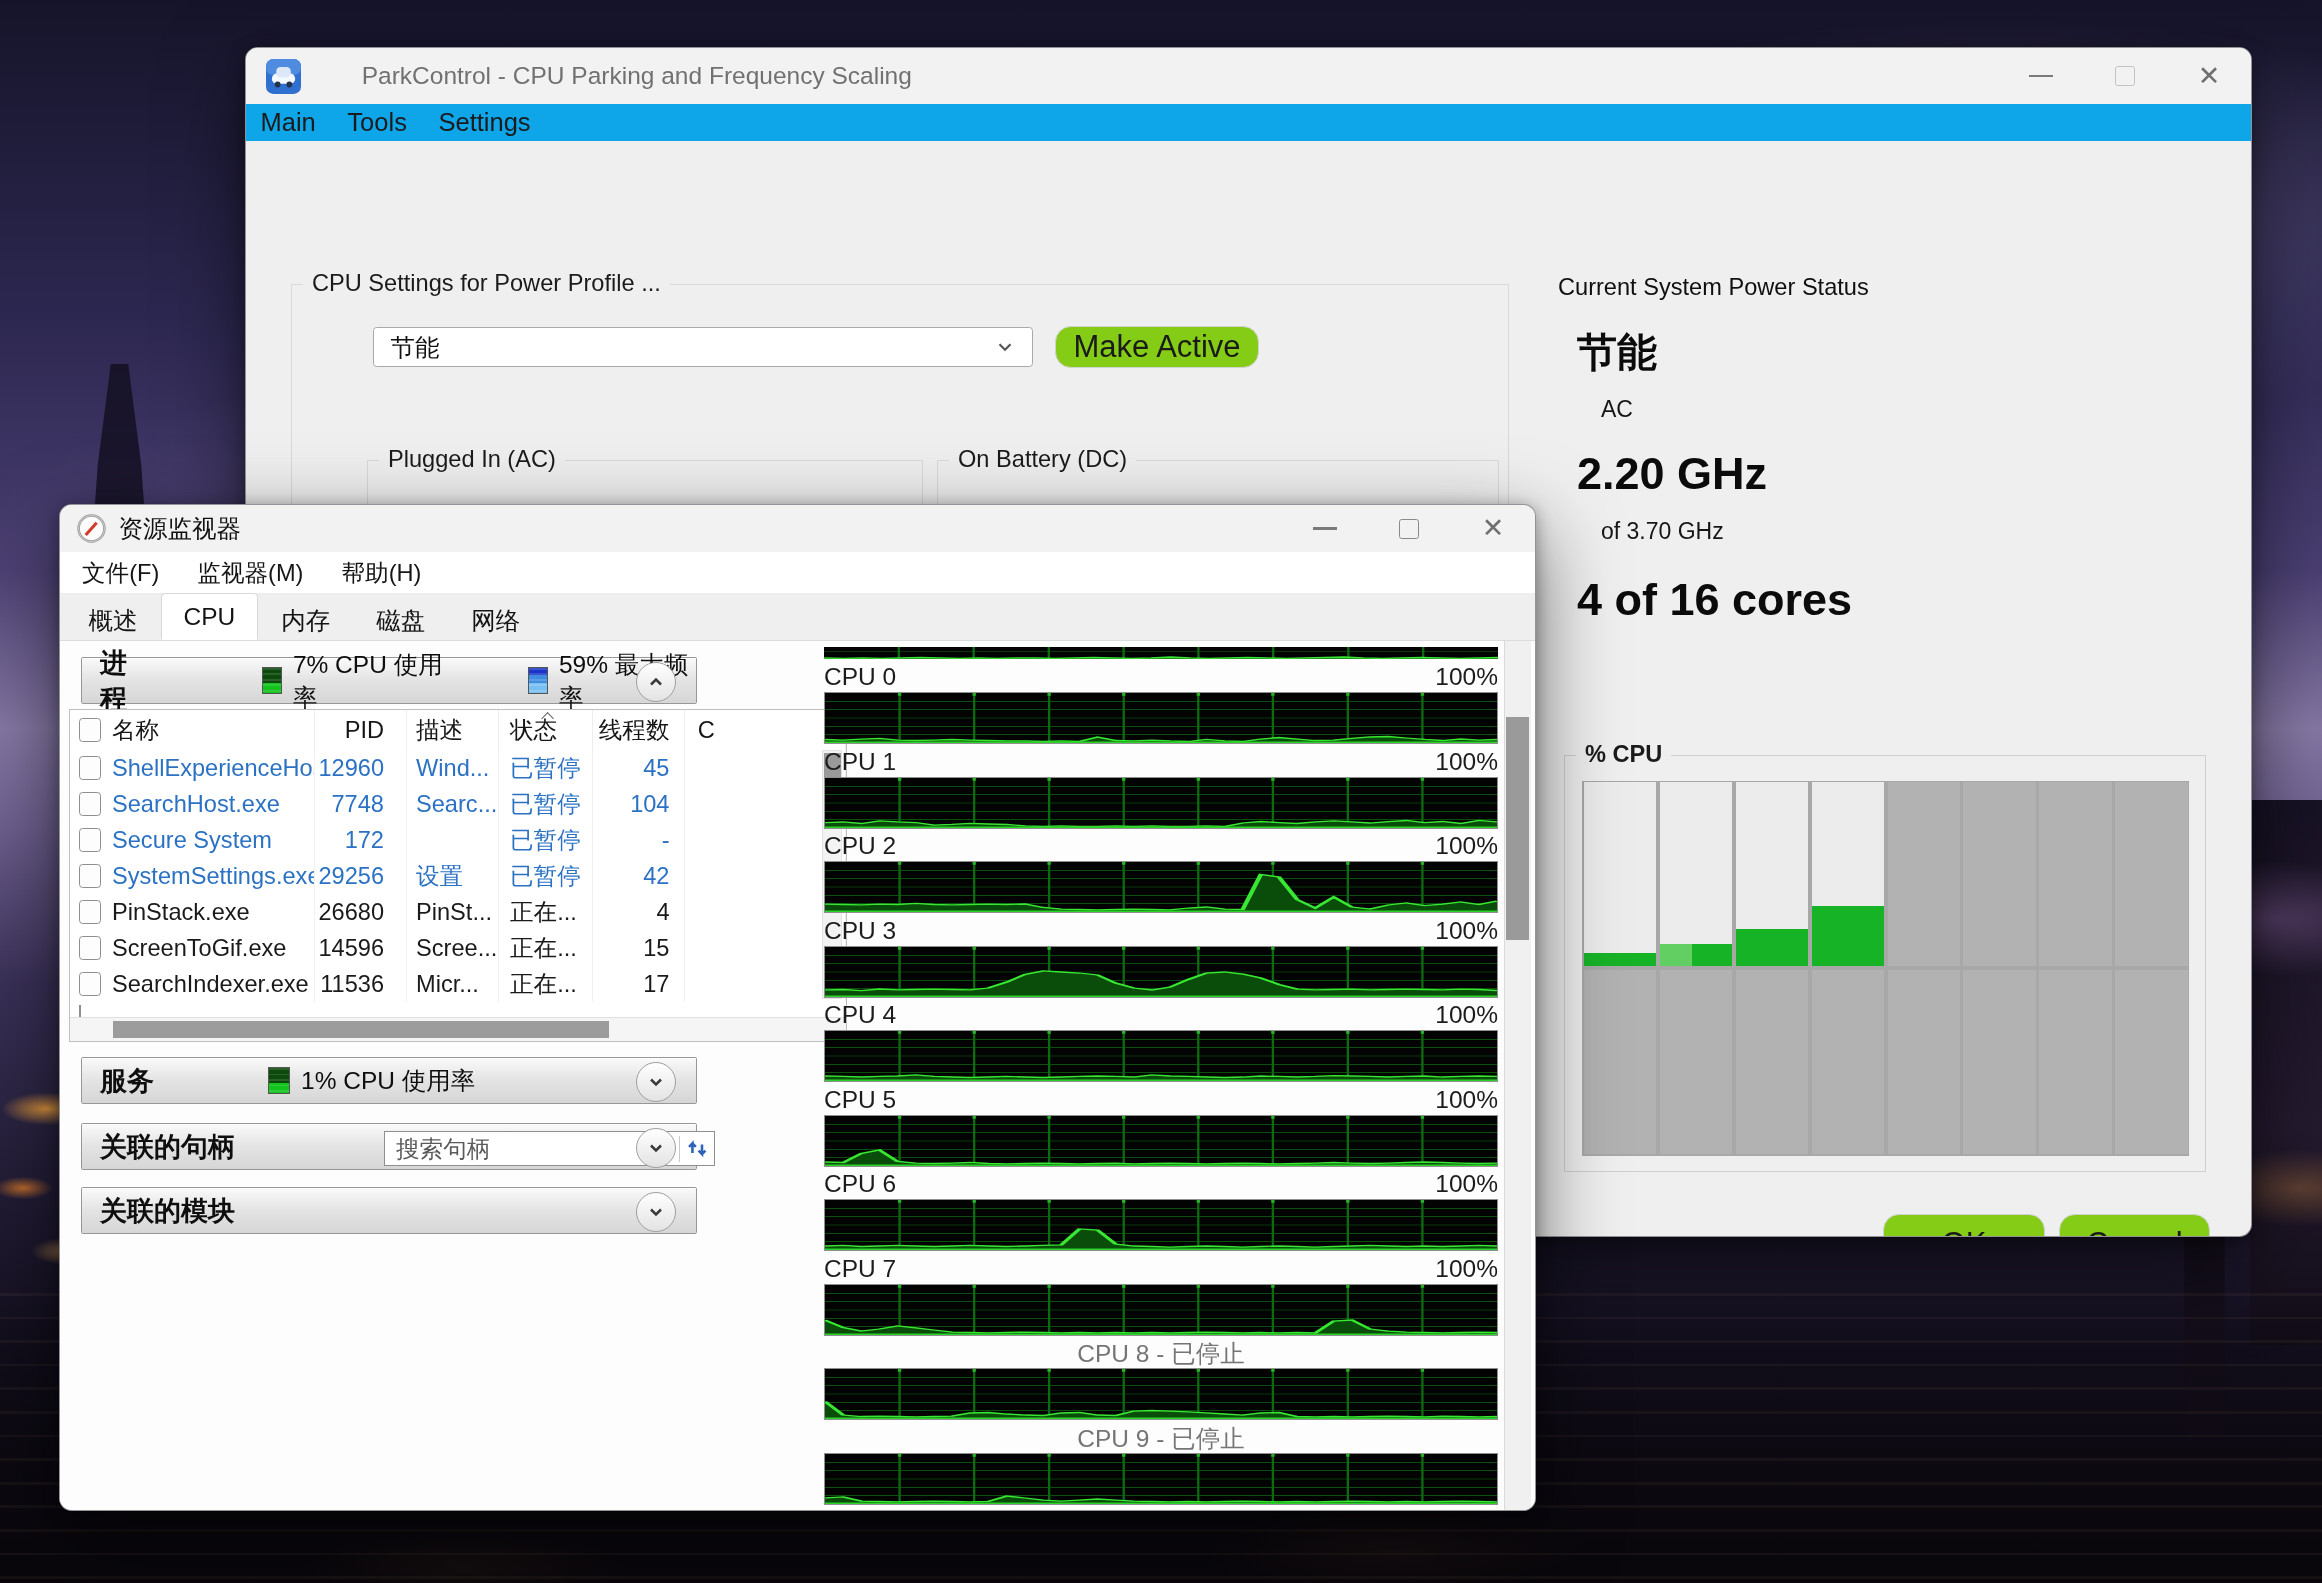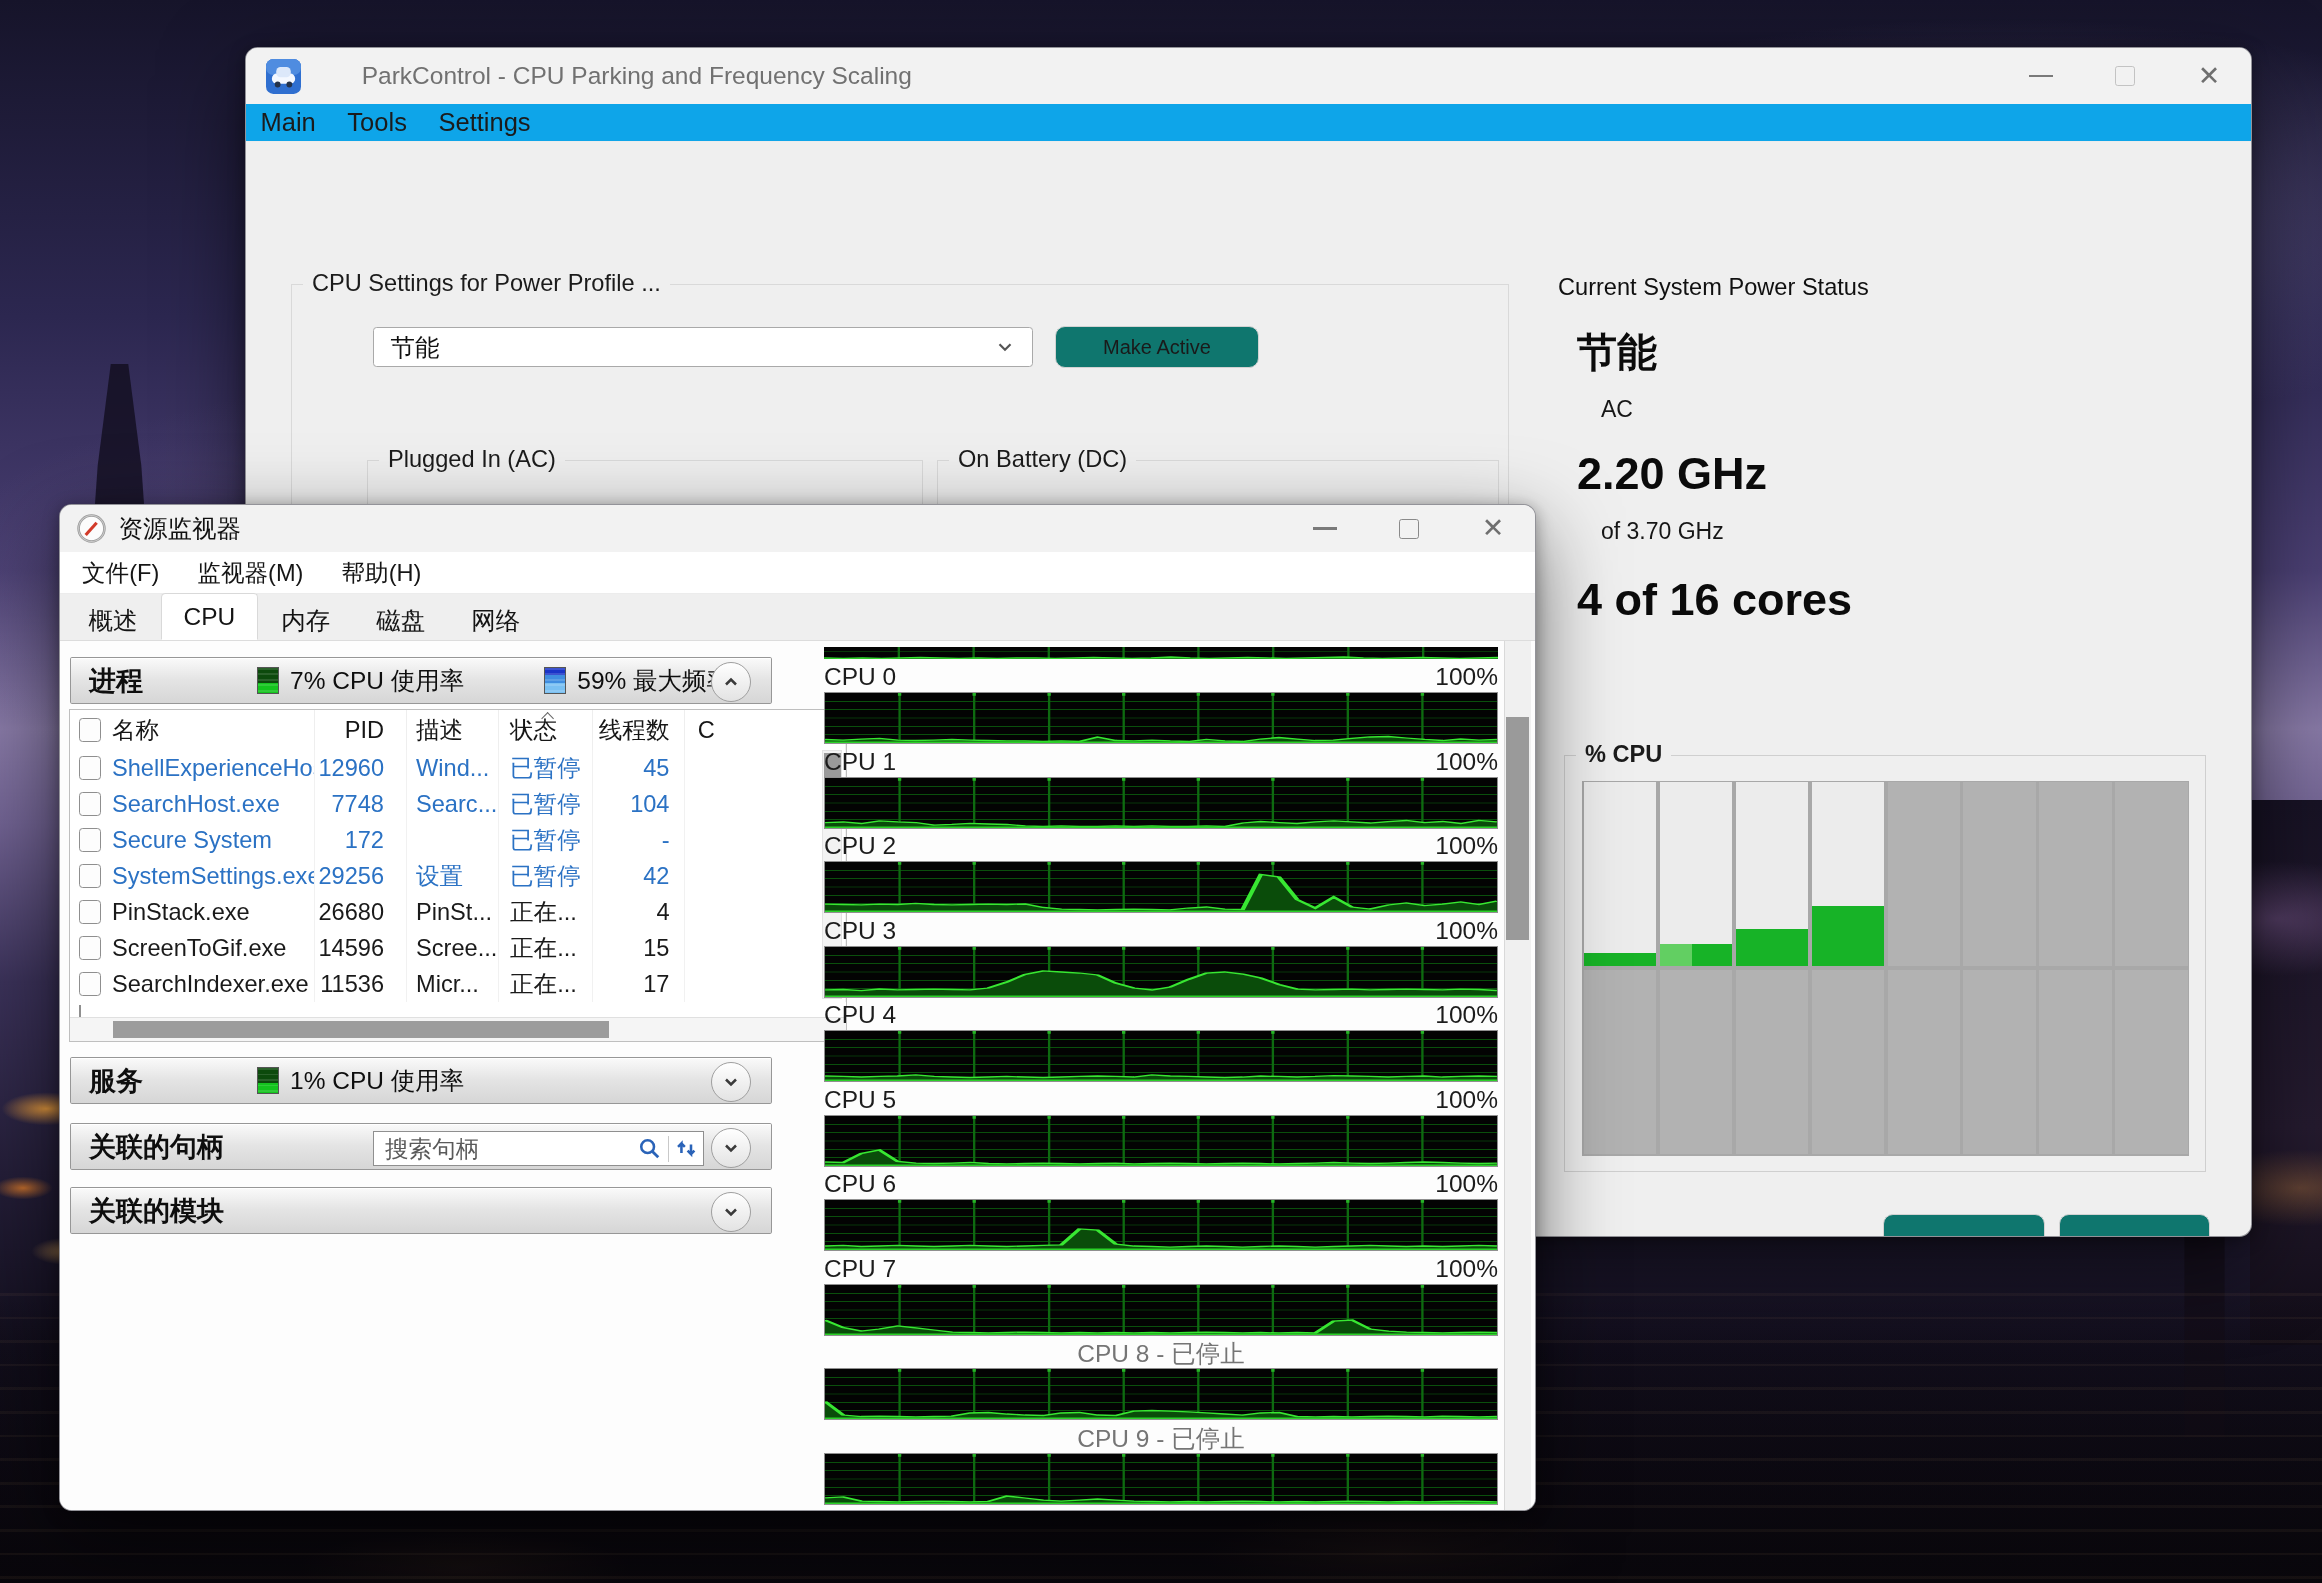--- a/index.html
+++ b/index.html
@@ -42,21 +42,21 @@
   .pc-title { height:56px; display:flex; align-items:center; padding:0 0 0 20px; background:#f2f2f2;gap:48px; }
   .pc-title-text { color:#717171; font-size:24.5px; margin-left:12.7px; }
   .pc-menubar { height:38px; background:#0ea5e9; display:flex; align-items:center; padding-left:12.7px; gap:28px; font-size:25.5px; color:#1b1b1b; border-bottom:0.9px solid #ececec; }
   .pc-menubar .mi { padding:0 1.8px; }
   .groupbox { position:absolute; border:0.9px solid #d9d9d9; }
   .gb-label { position:absolute; top:-15.5px; left:11px; background:#efefef; padding:0 9px; font-size:23.6px; color:#1b1b1b; white-space:nowrap; }
   #pc-main-group { left:45px; top:141px; width:1218px; height:345px; }
   .combo { position:absolute; left:81px; top:42px; width:660px; height:40px; background:#fff; border:0.9px solid #a9a9a9; border-radius:3.6px;
     display:flex; align-items:center; padding:0 16.4px; font-size:24.5px; color:#111; }
   .combo .chev { margin-left:auto; }
-  .btn { background:#0f766e; border:0.9px solid #d2d2d2; border-radius:10px; display:flex; align-items:center; justify-content:center; font-size:20px; color:#1a1a1a; }
+  .btn { background:#84cc16; border:0.9px solid #d2d2d2; border-radius:16px; display:flex; align-items:center; justify-content:center; font-size:31px; color:#1a1a1a; }
   #make-active { position:absolute; left:763px; top:41px; width:204px; height:42px; }
   .pc-sub { position:absolute; top:175px; height:156px; }
   #pc-ac { left:75px; width:556px; }
   #pc-dc { left:645px; width:562px; }
   .acrow { position:absolute; left:0; width:100%; height:40px; display:flex; align-items:center; }
   .acrow.r1 { top:47px; } .acrow.r2 { top:96px; }
   .aclabel { position:absolute; left:18px; font-size:24.5px; color:#1b1b1b; }
   .radio-wrap { position:absolute; display:flex; align-items:center; gap:9px; font-size:24.5px; color:#1b1b1b; }
   .rw-on { left:227px; } .rw-off { left:329px; }
   .radio { width:25.5px; height:25.5px; border-radius:50%; background:#fff; }
@@ -88,21 +88,21 @@
   
   #resmon { left:59px; top:504px; width:1477px; height:1007px; background:#f2f2f2; z-index:5; }
   .rm-title { height:47px; display:flex; align-items:center; padding-left:16.4px; background:#f2f2f2; }
   .rm-title-text { font-size:24.5px; color:#111; margin-left:11px; }
   .rm-menubar { height:42px; background:#fff; display:flex; align-items:center; padding-left:22px; gap:38px; font-size:23.6px; color:#151515; border-bottom:0.9px solid #ececec; }
   .rm-tabs { height:47px; background:#efefef; display:flex; align-items:flex-end; padding-left:5.5px; border-bottom:0.9px solid #dcdcdc; }
   .tab { height:40px; padding:0 22px; display:flex; align-items:center; font-size:24.5px; color:#141414; border:0.9px solid transparent; }
   .tab.active { height:47px; background:#fff; border:0.9px solid #d9d9d9; border-bottom-color:#fff; border-radius:4.5px 4.5px 0 0; }
   .rm-content { position:absolute; left:0; top:136px; right:0; bottom:0; background:#fdfdfd; }
 
-  .secbar { position:absolute; left:10px; width:702px; height:47px; border:0.9px solid #979797; border-radius:1.8px;
+  .secbar { position:absolute; left:21px; width:616px; height:47px; border:0.9px solid #979797; border-radius:1.8px;
     background:linear-gradient(180deg,#fafafa,#e4e4e4 48%,#d6d6d6); box-shadow:inset 0 0.9px 0 #fff;
     display:flex; align-items:center; }
   .secbar .sec-title { font-size:27px; font-weight:600; color:#0e0e0e; margin-left:18px; }
   .swatch { width:22px; height:27px; border:0.9px solid #555; margin-left:0; }
   .swatch.green { background:linear-gradient(180deg,#0a3d0a 0 62%,#12c41c 62%), #0a3d0a; background-blend-mode:normal;
     background-image:repeating-linear-gradient(180deg, rgba(255,255,255,.12) 0 1.8px, transparent 1.8px 5.5px), linear-gradient(180deg,#0c4a0c 0 60%,#14c41e 60%); }
   .swatch.blue { background-image:repeating-linear-gradient(180deg, rgba(255,255,255,.15) 0 1.8px, transparent 1.8px 5.5px), linear-gradient(180deg,#1a34c8 0 30%,#3f8de0 30% 60%,#79c0f2 60%); }
   .sec-metric { font-size:24.5px; color:#0e0e0e; margin-left:11px; }
   .chevbtn { position:absolute; right:20px; top:3.6px; width:40px; height:40px; border-radius:50%; border:0.9px solid #9f9f9f;
     background:linear-gradient(180deg,#ffffff,#e3e3e3); display:flex; align-items:center; justify-content:center; }

